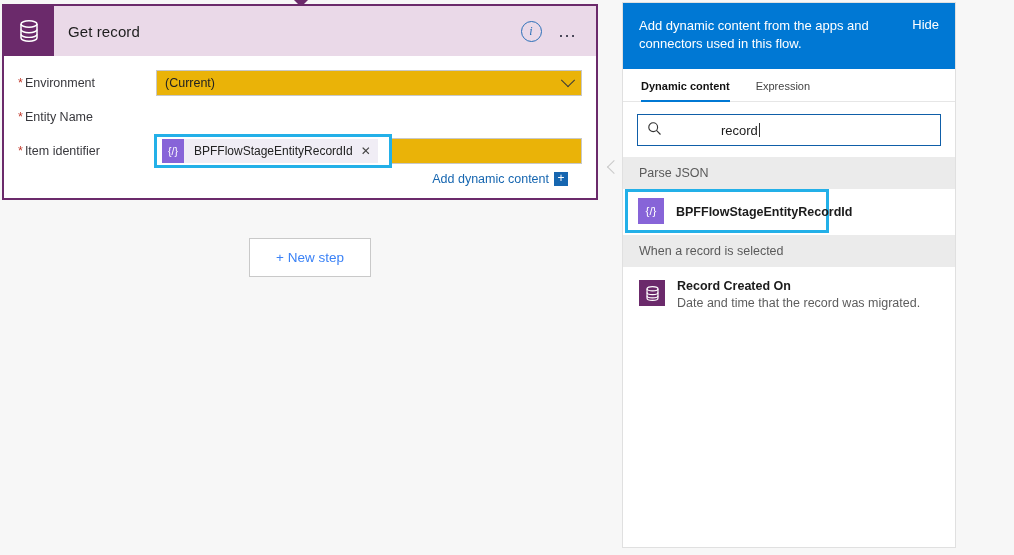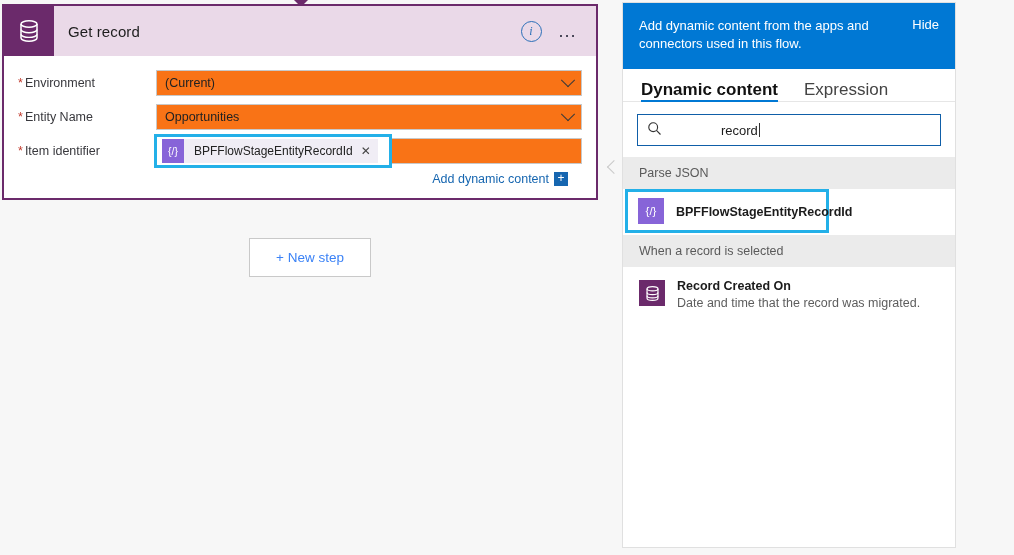--- a/index.html
+++ b/index.html
@@ -117,21 +117,21 @@
     white-space: nowrap;
   }
   .req-star {
     color: #c0392b;
     margin-right: 2px;
   }
   .field-control {
     flex: 1;
     height: 26px;
     border: 1px solid #c8c8c8;
-    background: #f97316;
+    background: #eab308;
     display: flex;
     align-items: center;
     padding: 0 8px;
     box-sizing: border-box;
     position: relative;
   }
   .field-value {
     font-size: 12.5px;
     color: #222;
   }
@@ -294,23 +294,23 @@
   }
   #panel-tabs {
     display: flex;
     gap: 26px;
     padding: 11px 18px 0 18px;
     border-bottom: 1px solid #e6e6e6;
     flex: none;
     background: #fff;
   }
   .panel-tab {
-    font-size: 17px;
+    font-size: 11px;
     color: #444;
-    padding-bottom: 0;
+    padding-bottom: 8px;
     cursor: pointer;
     border-bottom: 2.5px solid transparent;
     margin-bottom: -1px;
   }
   .panel-tab.active {
     color: #111;
     font-weight: bold;
     border-bottom-color: #0078d4;
   }
   #search-wrap {
@@ -439,24 +439,20 @@
         <div class="field-control">
           <span class="field-value">(Current)</span>
           <span class="chevron"></span>
         </div>
       </div>
 
       <div class="form-row">
         <div class="field-label">
           <span class="req-star">*</span><span>Entity Name</span>
         </div>
-        <div class="field-control">
-          <span class="field-value">Opportunities</span>
-          <span class="chevron"></span>
-        </div>
       </div>
 
       <div class="form-row">
         <div class="field-label">
           <span class="req-star">*</span><span>Item identifier</span>
         </div>
         <div class="field-control" id="item-identifier-control">
           <div id="token-highlight">
             <div class="token-chip">
               <span class="token-icon">{/}</span>

